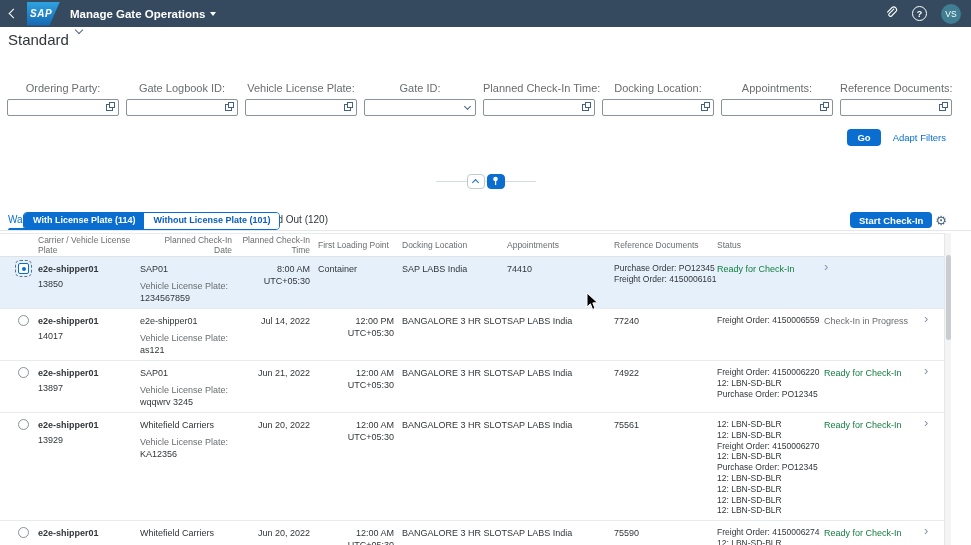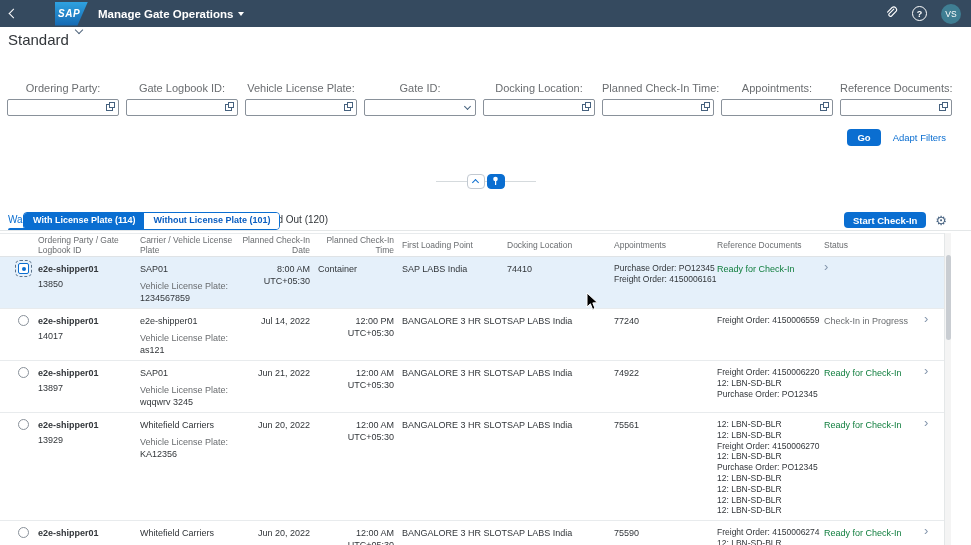--- a/index.html
+++ b/index.html
@@ -16,21 +16,21 @@
   .shellbar {
     position: absolute; top:0; left:0; right:0; height:27px;
     background:#354a5f; display:flex; align-items:center;
     padding:0 10px; gap:10px; color:#fff;
   }
   .back-chev { width:7px; height:7px; border-left:1.6px solid #fff; border-bottom:1.6px solid #fff;
     transform:rotate(45deg); display:inline-block; cursor:pointer; }
   .sap-logo { width:33px; height:24px; background:linear-gradient(180deg,#2fa2e0,#1468b2);
     clip-path:polygon(0 0,100% 0,68% 100%,0 100%);
     color:#fff; font-style:italic; font-weight:bold; font-size:10px;
-    display:flex; align-items:center; padding-left:3px; letter-spacing:.5px;margin-left:28px; }
+    display:flex; align-items:center; padding-left:3px; letter-spacing:.5px; }
   .app-title { font-size:11.5px; font-weight:600; display:flex; align-items:center; gap:5px; cursor:pointer; }
   .caret-down-w { width:0; height:0; border-left:3.5px solid transparent; border-right:3.5px solid transparent;
     border-top:4px solid #fff; display:inline-block; }
   .shell-right { margin-left:auto; display:flex; align-items:center; gap:14px; }
   .help-circle { width:15px; height:15px; border:1.2px solid #fff; border-radius:50%;
     display:flex; align-items:center; justify-content:center; font-size:9px; font-weight:bold; cursor:pointer; }
   .avatar { width:20px; height:20px; border-radius:50%; background:#3f7e93; color:#fff;
     display:flex; align-items:center; justify-content:center; font-size:8.5px; font-weight:normal; cursor:pointer; }
 
   
@@ -76,21 +76,21 @@
   .tab.selected::after { content:""; position:absolute; left:0; right:0; bottom:0; height:2.5px;
     background:#0a6ed1; border-radius:2px 2px 0 0; }
 
   
   .toolbar { position:absolute; top:212px; left:0; right:0; height:20px; display:flex; align-items:flex-start; }
   .segmented { margin-left:23px; display:inline-flex; border:1px solid #0a6ed1; border-radius:4px; overflow:hidden; }
   .segment { height:16px; line-height:15px; padding:0 9px; font-size:9px; font-weight:600;
     white-space:nowrap; cursor:pointer; }
   .segment.selected { background:#0a6ed1; color:#fff; }
   .segment.plain { background:#fff; color:#0a5dc0; }
-  .toolbar-right { margin-left:auto; margin-right:24px; display:flex; align-items:center; gap:9px; }
+  .toolbar-right { margin-left:auto; margin-right:24px; display:flex; align-items:center; gap:3px; }
   .primary-btn { background:#0a6ed1; color:#fff; border:none; border-radius:4px; height:16px;
     padding:0 9px; font-size:9.5px; font-weight:600; font-family:inherit; cursor:pointer; white-space:nowrap; }
   .gear { font-size:13px; color:#4a6583; cursor:pointer; line-height:1; }
 
   
   .grid-cols { display:grid;
     grid-template-columns:22px 102px 100px 78px 84px 105px 107px 103px 107px 100px 20px;
     padding-left:16px; }
   .thead { position:absolute; top:233px; left:0; width:944px; height:24px;
     border-top:1px solid #e8ebed; border-bottom:1px solid #dfe3e6; }
@@ -167,26 +167,26 @@
     <label>Vehicle License Plate:</label>
     <div class="inwrap"><input style="">
       <span class="vh-icon"></span></div>
   </div>
   <div class="ffield">
     <label>Gate ID:</label>
     <div class="inwrap"><input style="">
       <span class="dd-icon"></span></div>
   </div>
   <div class="ffield">
+    <label>Planned Check-In Time:</label>
+    <div class="inwrap"><input style="">
+      <span class="vh-icon"></span></div>
+  </div>
+  <div class="ffield">
     <label>Docking Location:</label>
-    <div class="inwrap"><input style="">
-      <span class="vh-icon"></span></div>
-  </div>
-  <div class="ffield">
-    <label>Planned Check-In Time:</label>
     <div class="inwrap"><input style="">
       <span class="vh-icon"></span></div>
   </div>
   <div class="ffield">
     <label>Appointments:</label>
     <div class="inwrap"><input style="">
       <span class="vh-icon"></span></div>
   </div>
   <div class="ffield">
     <label>Reference Documents:</label>
@@ -225,24 +225,20 @@
   </div>
   <div class="toolbar-right">
     <button class="primary-btn">Start Check-In</button>
     <span class="gear">⚙</span>
   </div>
 </div>
 
 <div class="thead grid-cols">
   <div class="hcell"></div>
   <div class="hcell">
-    <span>Ordering Party / Gate</span>
-      <span>Logbook ID</span>
-  </div>
-  <div class="hcell">
     <span>Carrier / Vehicle License</span>
       <span>Plate</span>
   </div>
   <div class="hcell right">
     <span>Planned Check-In</span>
       <span>Date</span>
   </div>
   <div class="hcell right">
     <span>Planned Check-In</span>
       <span>Time</span>

